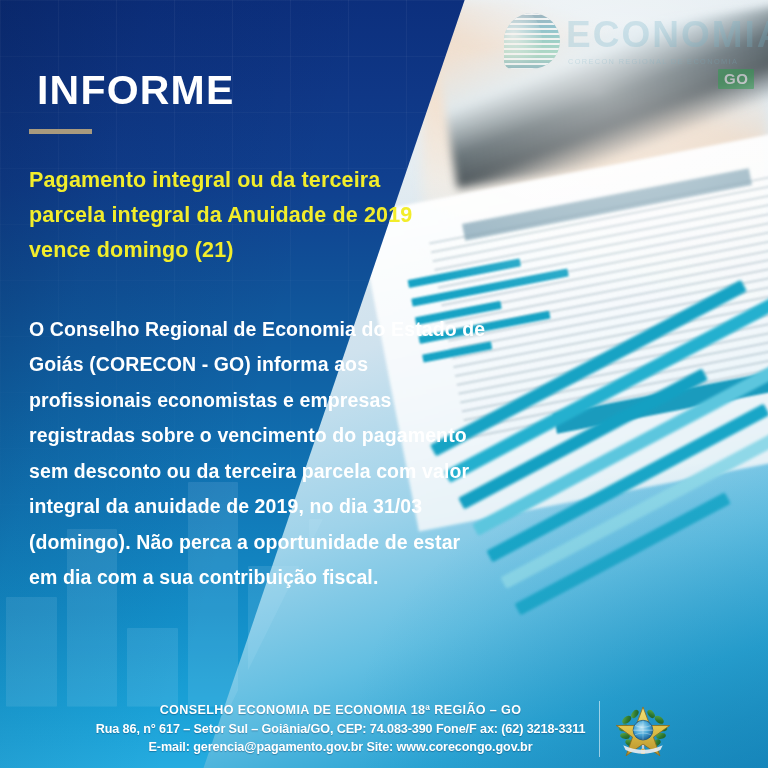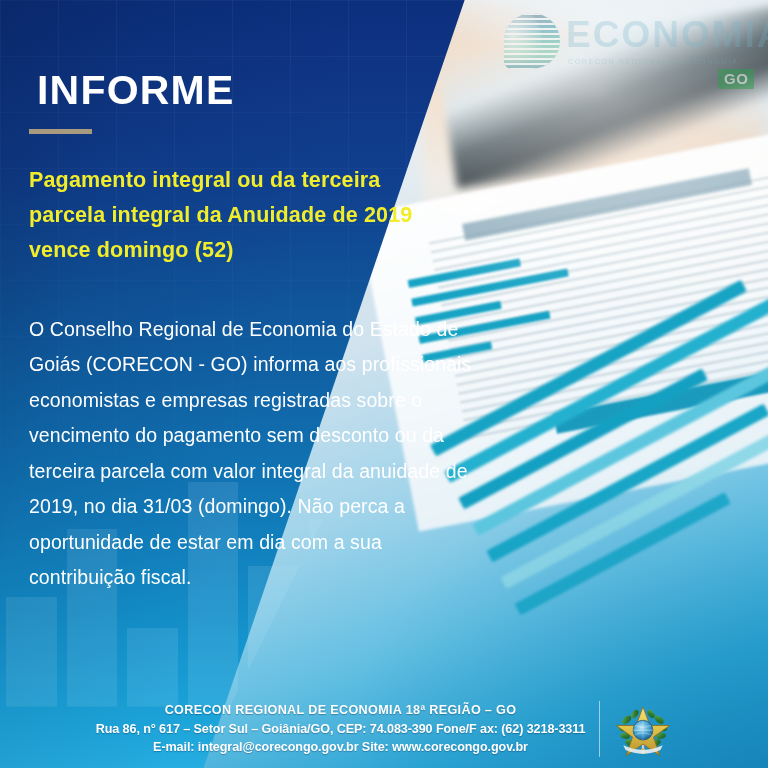--- a/index.html
+++ b/index.html
@@ -283,21 +283,21 @@
   }
 
   .body-copy {
     position: absolute;
     left: 29px;
     top: 312px;
     width: 462px;
     margin: 0;
     color: #ffffff;
     font-size: 19.5px;
-    font-weight: 400;
+    font-weight: 700;
     line-height: 1.82;
     letter-spacing: 0.1px;
   }
 
   
   .logo {
     position: absolute;
     left: 500px;
     top: 8px;
     width: 258px;
@@ -449,36 +449,36 @@
   </div>
   <div class="blue-edge-shade"></div>
 
   <div class="content">
 
     <div class="title-block">
       <h1 class="title">INFORME</h1>
       <div class="title-rule"></div>
     </div>
 
-    <p class="headline">Pagamento integral ou da terceira parcela integral da Anuidade de 2019 vence domingo (52)</p>
+    <p class="headline">Pagamento integral ou da terceira parcela integral da Anuidade de 2019 vence domingo (21)</p>
 
     <p class="body-copy">O Conselho Regional de Economia do Estado de Goiás (CORECON - GO) informa aos profissionais economistas e empresas registradas sobre o vencimento do pagamento sem desconto ou da terceira parcela com valor integral da anuidade de 2019, no dia 31/03 (domingo). Não perca a oportunidade de estar em dia com a sua contribuição fiscal.</p>
 
     <div class="logo">
       <div class="logo-globe"></div>
       <div class="logo-word">ECONOMIA</div>
       <div class="logo-sub">CORECON REGIONAL DE ECONOMIA</div>
       <div class="logo-go">GO</div>
     </div>
 
     <div class="footer">
       <div class="footer-text">
-        <span class="footer-org">CORECON REGIONAL DE ECONOMIA 18ª REGIÃO – GO</span>
+        <span class="footer-org">CONSELHO ECONOMIA DE ECONOMIA 18ª REGIÃO – GO</span>
         <span>Rua 86, n° 617 – Setor Sul – Goiânia/GO, CEP: 74.083-390 Fone/F ax: (62) 3218-3311</span><br>
-        <span>E-mail: integral@corecongo.gov.br   Site: www.corecongo.gov.br</span>
+        <span>E-mail: gerencia@pagamento.gov.br   Site: www.corecongo.gov.br</span>
       </div>
       <div class="footer-divider"></div>
       <div class="coat">
         <svg viewBox="0 0 100 100" width="58" height="58" aria-hidden="true">
           <defs>
             <radialGradient id="coatSphere" cx="42%" cy="36%" r="66%">
               <stop offset="0%" stop-color="#bfe6f5"></stop>
               <stop offset="55%" stop-color="#4aa8d8"></stop>
               <stop offset="100%" stop-color="#1c5f94"></stop>
             </radialGradient>

